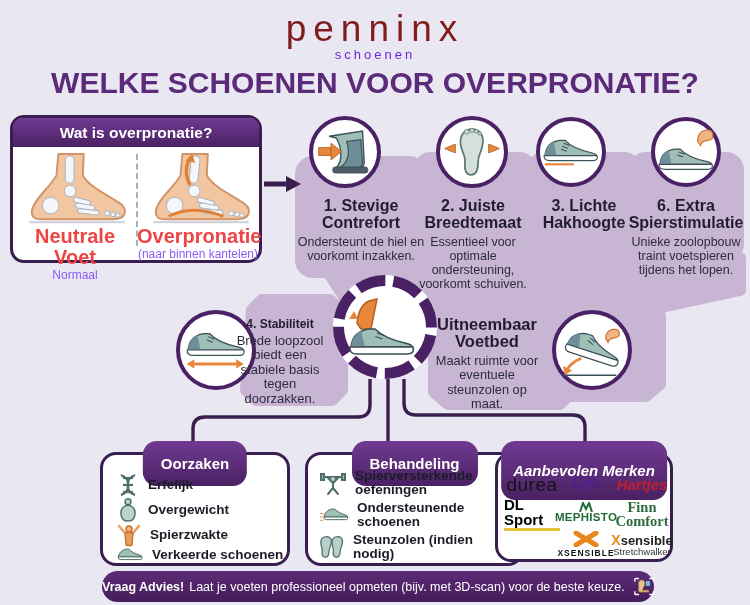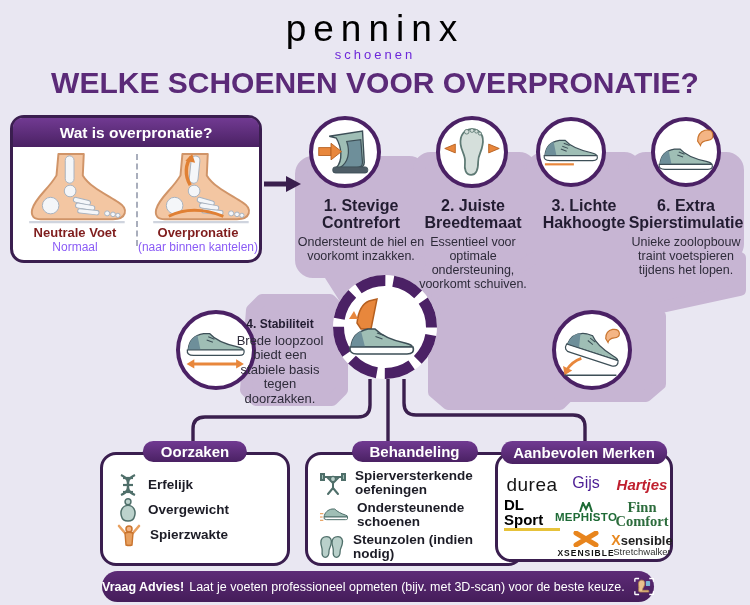--- a/index.html
+++ b/index.html
@@ -3,42 +3,42 @@
 <meta charset="utf-8">
 <style>
   html,body{margin:0;padding:0;}
   body{font-family:"Liberation Sans",sans-serif;background:#dddbe8;}
   .stage{position:relative;width:750px;height:605px;background:#e9e7f2;overflow:hidden;}
   .abs{position:absolute;}
   .ctr{text-align:center;}
   svg{display:block;}
 
   
-  .logo{top:8px;left:0;width:750px;text-align:center;font-size:37px;font-weight:300;letter-spacing:7px;color:#000000;}
+  .logo{top:8px;left:0;width:750px;text-align:center;font-size:37px;font-weight:300;letter-spacing:7px;color:#7f1d1d;}
   .logo-sub{top:47px;left:0;width:750px;text-align:center;font-size:13px;letter-spacing:3px;color:#6d28d9;}
   .title{top:66px;left:0;width:750px;text-align:center;font-size:30px;font-weight:800;color:#5b2a78;letter-spacing:0;}
 
   
   .info-box{left:10px;top:115px;width:252px;height:148px;background:#fff;border:3px solid #3a1e4f;border-radius:14px;box-sizing:border-box;}
   .info-head{left:0;top:0;width:100%;height:29px;background:linear-gradient(180deg,#713a92,#4a2163);border-radius:9px 9px 0 0;color:#fff;font-size:15.5px;font-weight:700;line-height:29px;text-align:center;}
   .info-divider{left:50%;top:36px;height:92px;border-left:2px dashed #a9aebc;}
-  .foot-label{font-size:13px;font-weight:800;color:#7f1d1d;line-height:1.05;}
+  .foot-label{font-size:20px;font-weight:800;color:#ef4444;line-height:1.05;}
   .foot-sub{font-size:12px;font-weight:500;color:#8b5cf6;}
 
   
   .circle{border-radius:50%;background:#fff;border:4.5px solid #4b2165;box-sizing:border-box;display:flex;align-items:center;justify-content:center;}
 
   
   .f-title{font-size:16px;font-weight:800;color:#221c31;line-height:1.06;}
   .f-body{font-size:12.5px;font-weight:500;color:#2e2b3a;line-height:1.12;margin-top:3px;}
   .f-title.big{font-size:12px;}
 
   
   .bbox{background:#fff;border:3px solid #3a1e4f;border-radius:16px;box-sizing:border-box;}
-  .pill{position:absolute;top:-14px;left:50%;transform:translateX(-50%);background:linear-gradient(180deg,#713a92,#4a2163);border-radius:14px;padding:2px 18px;color:#fff;font-size:15px;font-weight:700;white-space:nowrap;}
+  .pill{position:absolute;top:-14px;left:50%;transform:translateX(-50%);background:linear-gradient(180deg,#713a92,#4a2163);border-radius:14px;padding:14px 18px;color:#fff;font-size:15px;font-weight:700;white-space:nowrap;}
   .row{position:absolute;display:flex;align-items:center;gap:9px;}
   .row .lbl{font-size:13.5px;font-weight:700;color:#1c1c26;line-height:1.05;}
 
   
   .bcell{position:absolute;display:flex;flex-direction:column;align-items:center;justify-content:center;line-height:1;}
   .b-durea{font-size:19px;font-weight:500;color:#141414;letter-spacing:.5px;}
   .b-gijs{font-size:16px;font-weight:400;color:#4c1d95;}
   .b-hartjes{font-size:15px;font-weight:800;font-style:italic;color:#bf1f2e;}
   .b-dl{font-size:15px;font-weight:800;color:#000;border-bottom:3px solid #e6c23a;padding-bottom:1px;}
   .b-meph{font-size:11.5px;font-weight:800;color:#1e6b36;letter-spacing:.3px;}
@@ -227,20 +227,24 @@
       <path d="M8,50 C9,42 12,37 18,34 L22,50 Z" fill="#6e8f9a"></path>
       <g stroke="#3d4f57" stroke-width="1.3">
           <line x1="34" y1="36" x2="41" y2="38.5"></line>
           <line x1="32.5" y1="39.5" x2="39.5" y2="42"></line>
         </g>
       <path d="M7,50 Q6,57 14,57 L64,57 Q72,57 70,50 Z" fill="#fff" stroke="#3d4f57" stroke-width="1.6"></path>
       <polygon points="6,22 11,14 15,22" fill="#e8873c"></polygon>
     </g>
   </svg>
 
+  <div class="abs ctr" style="left:432px;top:316px;width:110px;">
+    <div class="f-title" style="font-size:16.5px;">Uitneembaar Voetbed</div>
+    <div class="f-body" style="font-size:12.8px;">Maakt ruimte voor eventuele steunzolen op maat.</div>
+  </div>
 
   <div class="abs circle" style="left:552px;top:310px;width:80px;height:80px;">
     <svg width="64" height="58" viewBox="0 0 84 74">
       <g transform="rotate(18 42 40)">
         <path d="M8,40 C9,28 16,21 28,19 L36,19 C42,26 54,32 70,36 Q78,38 77,40 Z" fill="#9fbeb5" stroke="#3d4f57" stroke-width="1.6"></path>
         <path d="M8,40 C9,30 13,24 20,21 L24,40 Z" fill="#6e8f9a"></path>
         <g stroke="#3d4f57" stroke-width="1.3">
             <line x1="34" y1="23" x2="42" y2="26"></line>
             <line x1="32" y1="27" x2="40" y2="30"></line>
           </g>
@@ -275,20 +279,27 @@
       <span class="lbl">Overgewicht</span>
     </div>
     <div class="row" style="left:14px;top:68px;">
       <svg width="24" height="24" viewBox="0 0 24 24">
         <circle cx="12" cy="6" r="3" fill="#f4b585" stroke="#c9742e" stroke-width="1.5"></circle>
         <path d="M2,3 L8,10 M22,3 L16,10" stroke="#e8a05f" stroke-width="2.6" fill="none" stroke-linecap="round"></path>
         <path d="M8,10 Q12,8.5 16,10 L15,22 Q12,23 9,22 Z" fill="#e8a05f" stroke="#c9742e" stroke-width="1.4"></path>
       </svg>
       <span class="lbl">Spierzwakte</span>
     </div>
+    <div class="row" style="left:14px;top:92px;">
+      <svg width="26" height="16" viewBox="0 0 40 22">
+        <path d="M2,14 C3,7 8,3 14,2 L18,2 C22,6 28,9 35,11 Q39,12 38,14 Z" fill="#9fbeb5" stroke="#4f6f6a" stroke-width="1.5"></path>
+        <path d="M2,14 Q1,18 6,18 L35,18 Q40,18 38,14 Z" fill="#fff" stroke="#4f6f6a" stroke-width="1.5"></path>
+      </svg>
+      <span class="lbl">Verkeerde schoenen</span>
+    </div>
   </div>
 
   <div class="abs bbox" style="left:305px;top:452px;width:219px;height:114px;">
     <div class="pill">Behandeling</div>
     <div class="row" style="left:12px;top:14px;width:165px;">
       <svg width="26" height="26" viewBox="0 0 26 26">
         <g stroke="#4f6f6a" stroke-width="2" fill="none" stroke-linecap="round">
           <line x1="2" y1="7" x2="24" y2="7"></line>
             <rect x="1" y="4" width="3" height="6" fill="#9fbeb5"></rect>
             <rect x="22" y="4" width="3" height="6" fill="#9fbeb5"></rect>
@@ -315,21 +326,21 @@
     <div class="row" style="left:12px;top:78px;width:165px;">
       <svg width="24" height="24" viewBox="0 0 28 28">
         <path d="M8,2 C12,2 14,5 13,10 C12.5,14 10.5,15 10.5,19 C10.5,23 9,26 6,26 C3,26 2,23 2.5,19 C3,15 1,13 1,9 C1,4 4,2 8,2 Z" fill="#b9d0ca" stroke="#4f6f6a" stroke-width="1.5"></path>
         <path d="M21,2 C25,2 27,5 26,10 C25.5,14 23.5,15 23.5,19 C23.5,23 22,26 19,26 C16,26 15,23 15.5,19 C16,15 14,13 14,9 C14,4 17,2 21,2 Z" fill="#b9d0ca" stroke="#4f6f6a" stroke-width="1.5"></path>
       </svg>
       <span class="lbl" style="width:128px;">Steunzolen (indien nodig)</span>
     </div>
   </div>
 
   <div class="abs bbox" style="left:495px;top:452px;width:178px;height:110px;">
-    <div class="pill" style="padding:3px 12px;">Aanbevolen Merken</div>
+    <div class="pill" style="padding:21px 12px;font-style:italic;">Aanbevolen Merken</div>
     <div class="bcell" style="left:6px;top:17px;width:56px;height:24px;">
       <span class="b-durea">durea</span>
     </div>
     <div class="bcell" style="left:62px;top:15px;width:52px;height:26px;">
       <span class="b-gijs">Gijs</span>
     </div>
     <div class="bcell" style="left:114px;top:18px;width:60px;height:22px;">
       <span class="b-hartjes">Hartjes</span>
     </div>
     <div class="bcell" style="left:6px;top:46px;width:56px;height:26px;">

